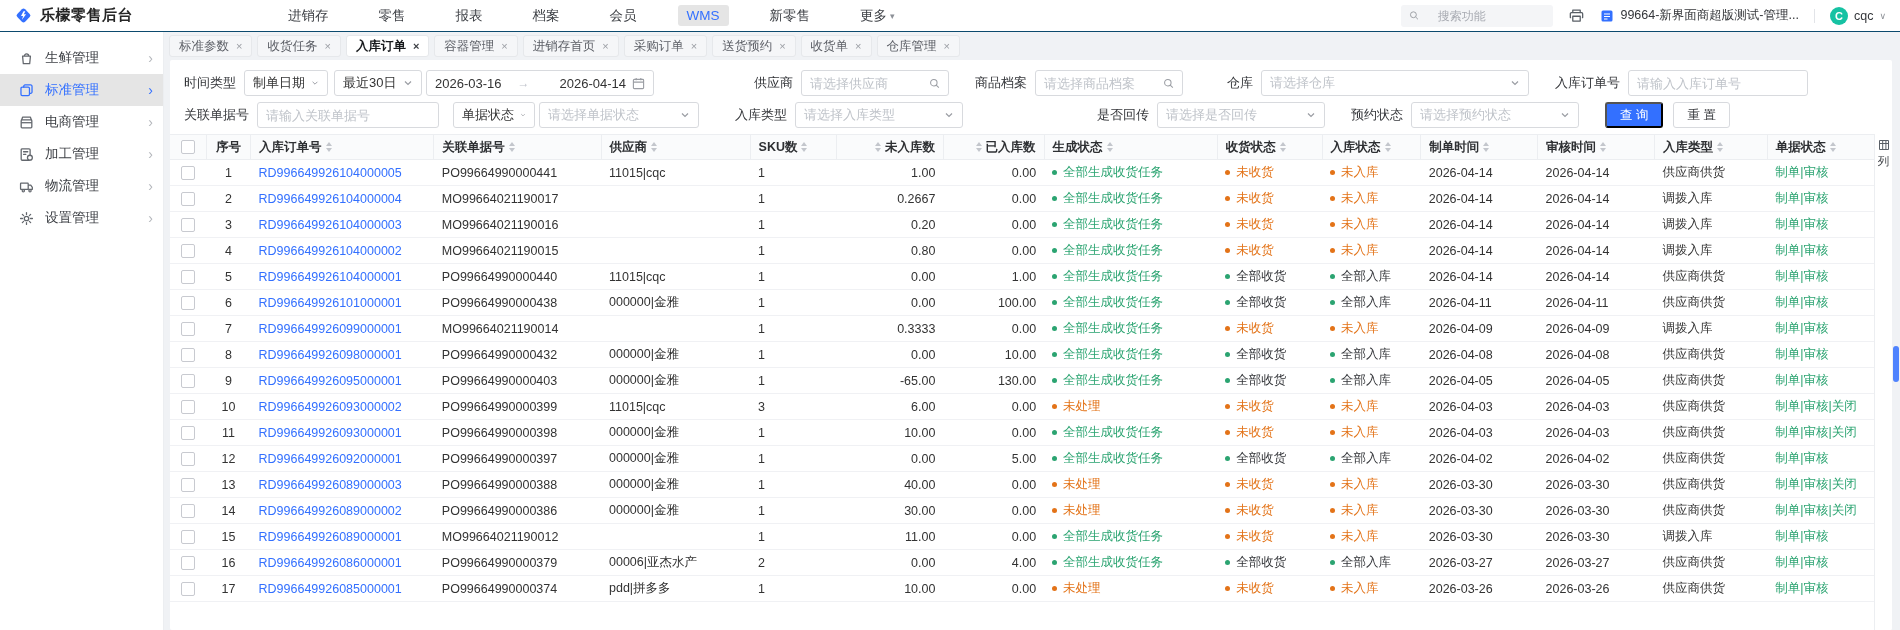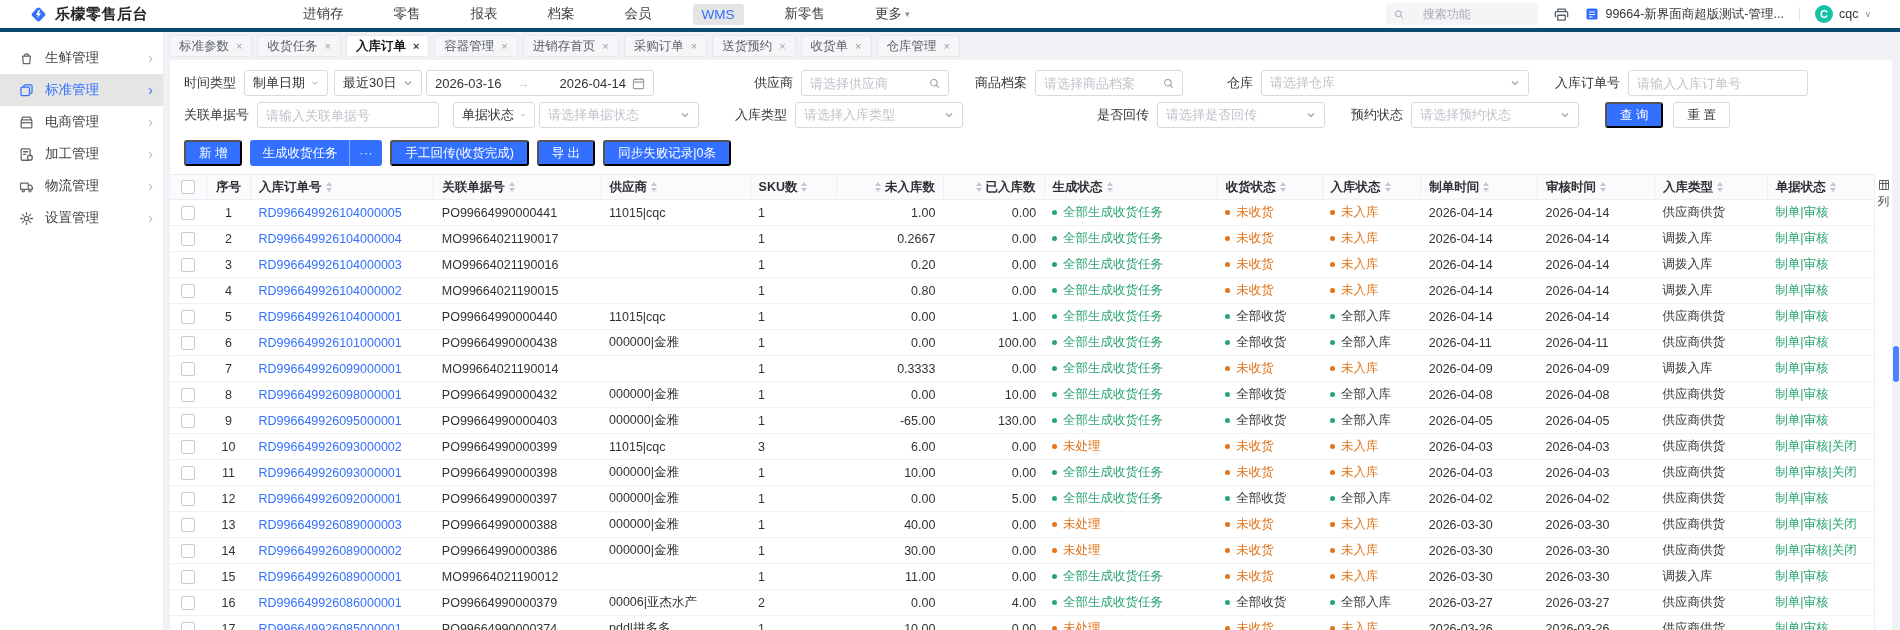--- a/index.html
+++ b/index.html
@@ -2,21 +2,21 @@
 <html style="--primary: #3370ff; --green: #2ba471; --orange: #e37318;"><head>
 <meta charset="utf-8">
 <title>入库订单</title>
 <style>
   *{box-sizing:border-box;margin:0;padding:0}
   :root{--primary:#3370ff;--green:#2ba471;--orange:#e37318;--txt:#333;--ph:#bfc3c9;--bd:#d8dade}
   html,body{width:1900px;height:630px}
   body{font-family:"Liberation Sans","DejaVu Sans",sans-serif;font-size:13px;color:var(--txt);background:#f0f2f5;overflow:hidden}
   .screen{position:relative;width:1900px;height:630px;overflow:hidden;display:flex;flex-direction:column}
   
-  .topbar{height:32px;background:#fff;border-bottom:4px solid #0c4a6e;display:flex;align-items:center;padding:0 29px;flex:none}
+  .topbar{height:32px;background:#fff;border-bottom:1px solid #0c4a6e;display:flex;align-items:center;padding:0 14px;flex:none}
   .logo{display:flex;align-items:center;gap:7px}
   .logo-text{font-size:15px;font-weight:bold;color:#262626;letter-spacing:.5px}
   .top-nav{display:flex;gap:32px;margin-left:146px;align-items:center}
   .nav-item{font-size:13.5px;color:#3c3f44;cursor:pointer;display:flex;align-items:center;gap:3px;padding:3px 9px;border-radius:3px;white-space:nowrap}
   .nav-item.active{background:#e5e5e5;color:var(--primary)}
   .nav-caret{font-size:9px;color:#8c9096}
   .top-right{margin-left:auto;display:flex;align-items:center;gap:15px}
   .top-search{width:152px;height:22px;background:#f4f5f7;border-radius:3px;display:flex;align-items:center;gap:18px;padding:0 8px}
   .top-search input{border:none;outline:none;background:transparent;font-size:12px;color:var(--txt);width:100%}
   .top-search input::placeholder{color:#a8abb2}
@@ -355,30 +355,20 @@
               <span class="grow ph">请选择预约状态</span>
               <svg viewBox="0 0 10 10" width="10" height="10">
                   <path d="M2 3.5 5 6.5 8 3.5" fill="none" stroke="#9a9da3" stroke-width="1.2"></path>
                 </svg>
             </div>
             <button class="btn btn-blue" style="margin-left:26px">查 询</button>
             <button class="btn btn-plain" style="margin-left:10px">重 置</button>
           </div>
         </div>
 
-        <div class="actions">
-          <button class="btn btn-blue">新 增</button>
-          <div class="btn btn-blue btn-split">
-            <span class="seg">生成收货任务</span>
-            <span class="seg more">···</span>
-          </div>
-          <button class="btn btn-blue">手工回传(收货完成)</button>
-          <button class="btn btn-blue">导 出</button>
-          <button class="btn btn-blue">同步失败记录|0条</button>
-        </div>
 
         <div class="table-wrap">
           <table>
             <colgroup>
                 <col style="width: 36px;">
                 <col style="width: 44px;">
                 <col style="width: 182px;">
                 <col style="width: 166px;">
                 <col style="width: 148px;">
                 <col style="width: 86px;">

